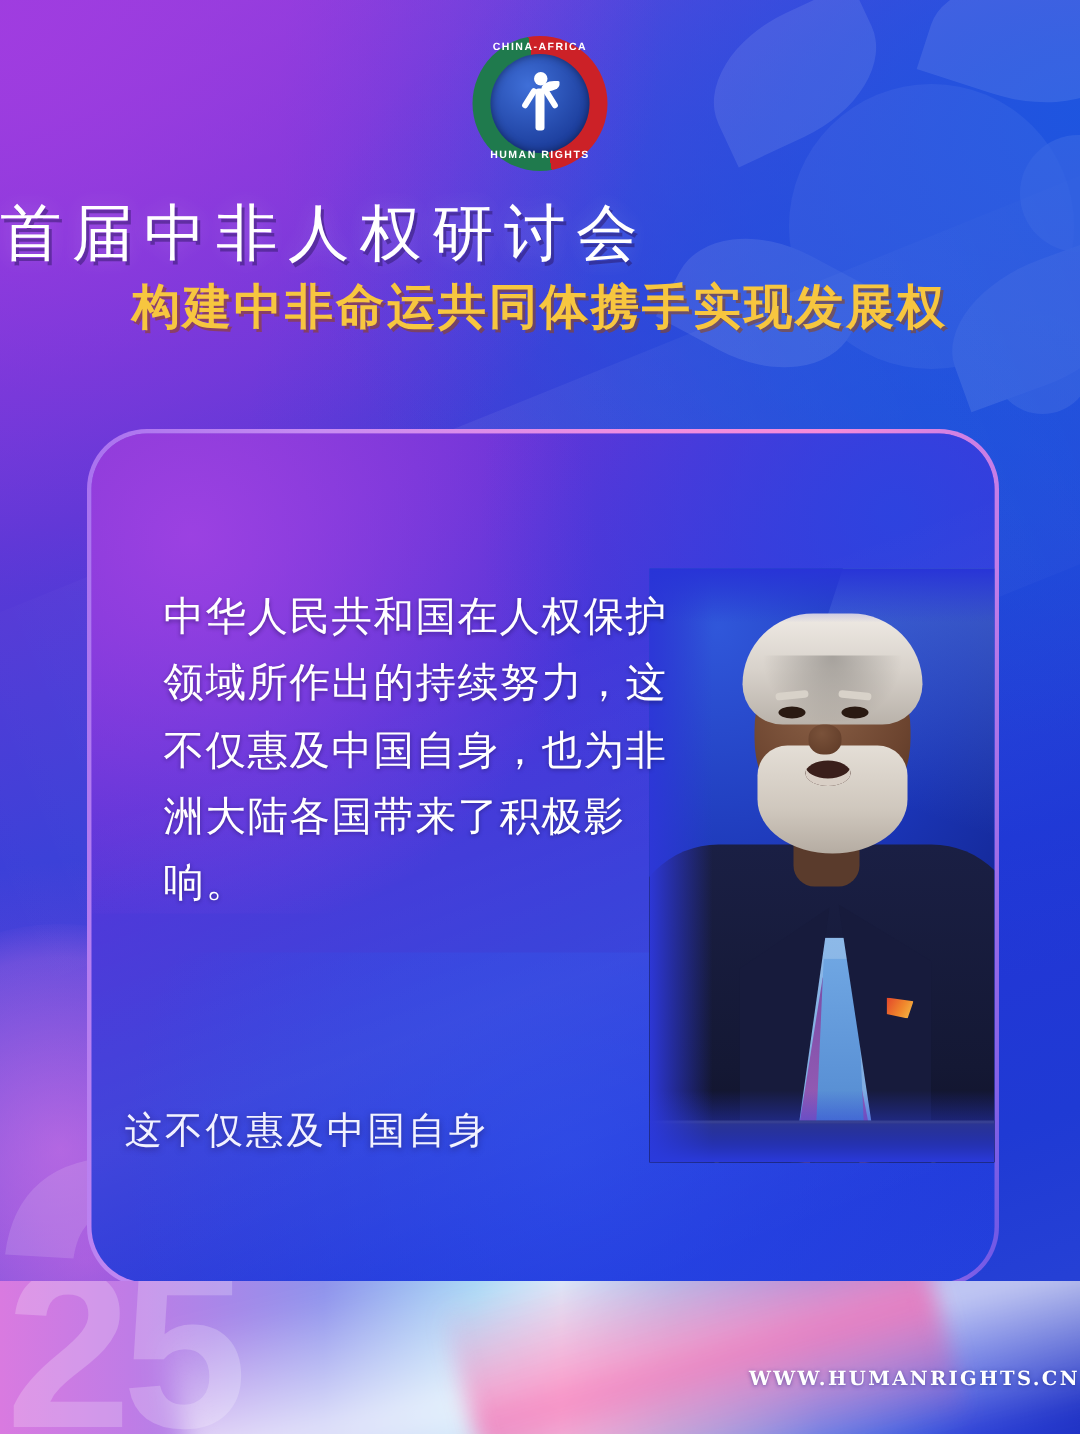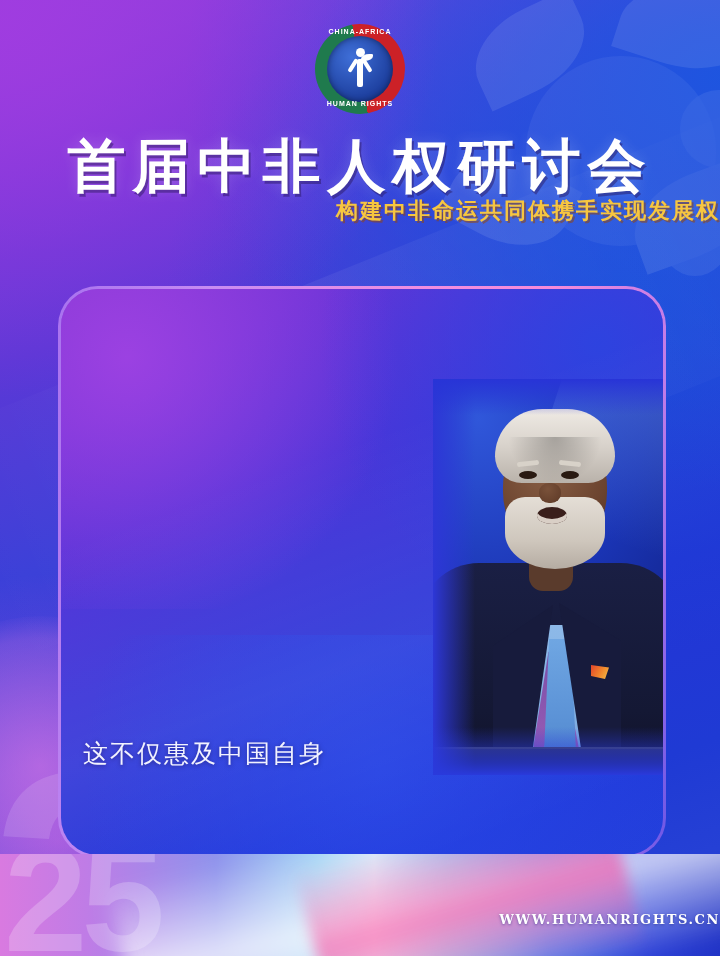--- a/index.html
+++ b/index.html
@@ -98,28 +98,28 @@
   }
   .emblem .txt-top,.emblem .txt-bot{
     position:absolute;left:0;width:118px;text-align:center;color:#fff;
     font-size:7px;font-weight:700;letter-spacing:1px;
   }
   .emblem .txt-top{top:6px;}
   .emblem .txt-bot{top:78px;}
 
   
   .title-main{
-    position:absolute;left:0;right:0;top:128px;text-align:center;z-index:6;
-    font-size:58px;font-weight:700;color:#ffffff;letter-spacing:7px;
+    position:absolute;left:0;right:0;top:128px;z-index:6;
+    font-size:41px;font-weight:400;color:#ffffff;letter-spacing:7px;
     text-shadow:2px 3px 0 rgba(40,20,90,.45), 0 0 14px rgba(255,255,255,.18);
     font-family:"Liberation Sans","DejaVu Sans",sans-serif;
   }
   .title-sub{
-    position:absolute;left:0;right:0;top:196px;text-align:right;z-index:6;
-    font-size:22px;font-weight:700;color:#f7c63f;letter-spacing:2px;
+    position:absolute;left:0;right:0;top:183px;text-align:center;z-index:6;
+    font-size:32px;font-weight:700;color:#f7c63f;letter-spacing:2px;
     text-shadow:2px 2px 0 rgba(150,70,10,.55);
     font-family:"Liberation Sans","DejaVu Sans",sans-serif;
   }
 
   
   .card{
     position:absolute;left:58px;top:286px;width:608px;height:572px;
     border-radius:40px;z-index:5;
     padding:3px;box-sizing:border-box;
     background:linear-gradient(100deg,#a872ef 0%,#c78cf2 22%,#f08de0 52%,#f58ad9 70%,#c07ce8 88%,#6a56e6 100%);
@@ -389,20 +389,21 @@
         <div class="ph-eye-l"></div>
         <div class="ph-eye-r"></div>
         <div class="ph-nose"></div>
         <div class="ph-mouth"></div>
         <div class="podium"></div>
         <div class="photo-fade-l"></div>
         <div class="photo-fade-t"></div>
         <div class="photo-fade-b"></div>
       </div>
 
+      <div class="quote">中华人民共和国在人权保护领域所作出的持续努力，这不仅惠及中国自身，也为非洲大陆各国带来了积极影响。</div>
       <div class="speaker-role">这不仅惠及中国自身</div>
 
     </div>
   </div>
 
   <div class="footer">
     <div class="footer-wm25">25</div>
     <div class="footer-streak"></div>
     <div class="footer-pink"></div>
     <div class="brand-url">WWW.HUMANRIGHTS.CN</div>

